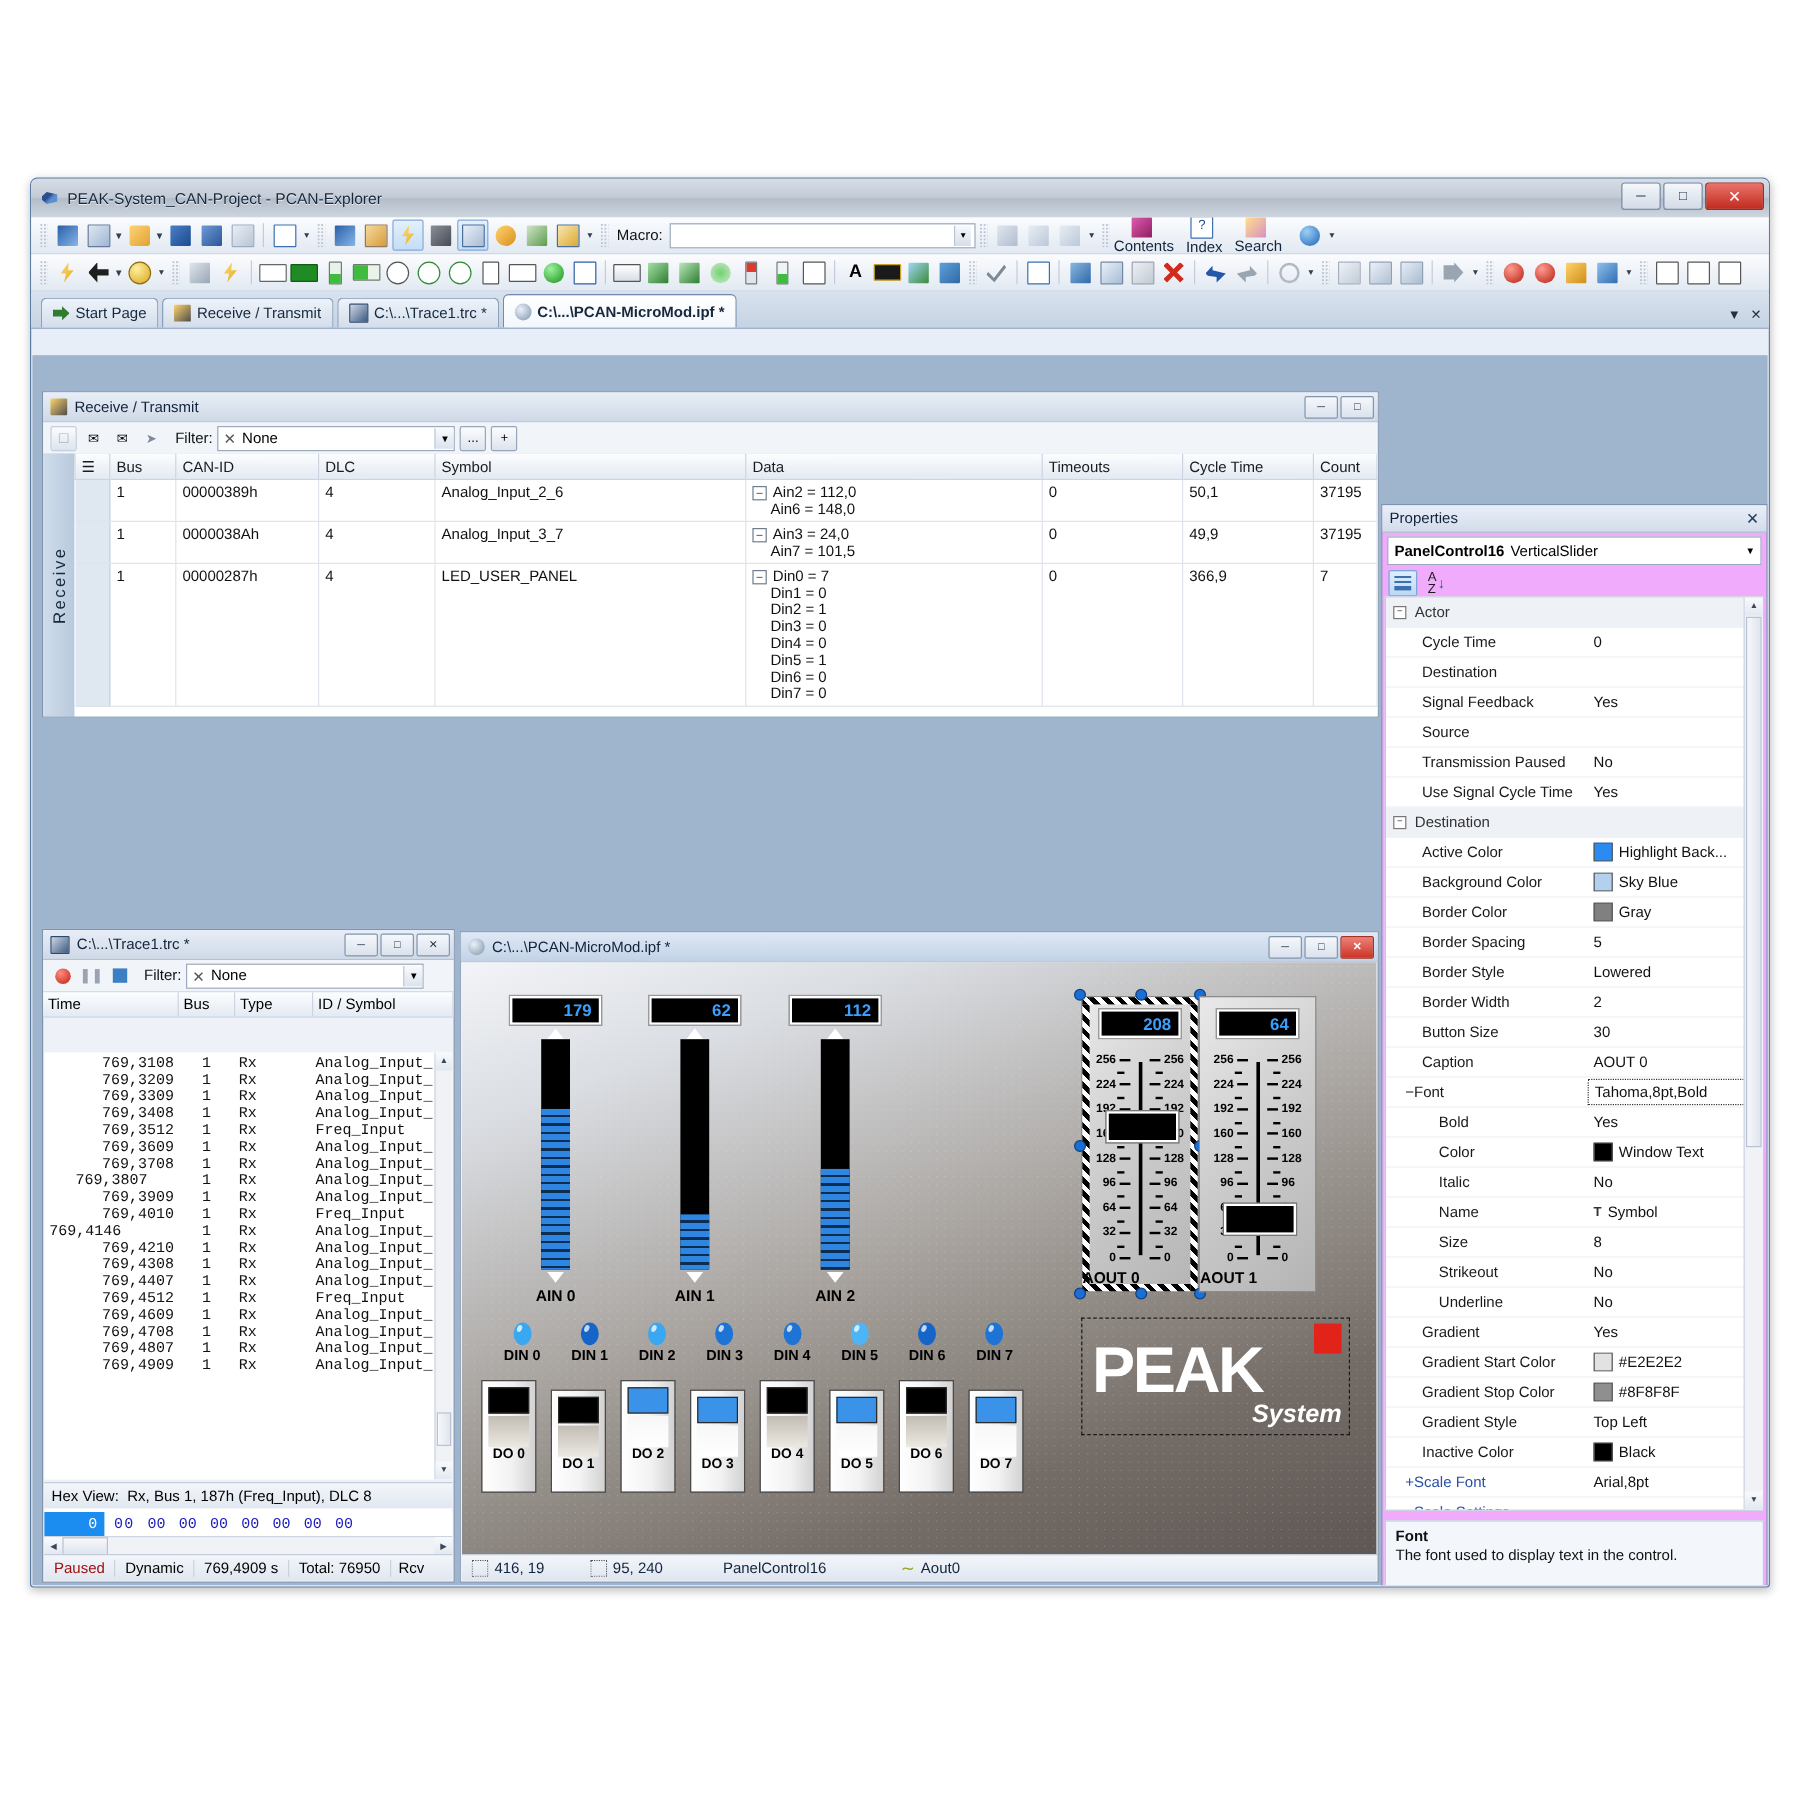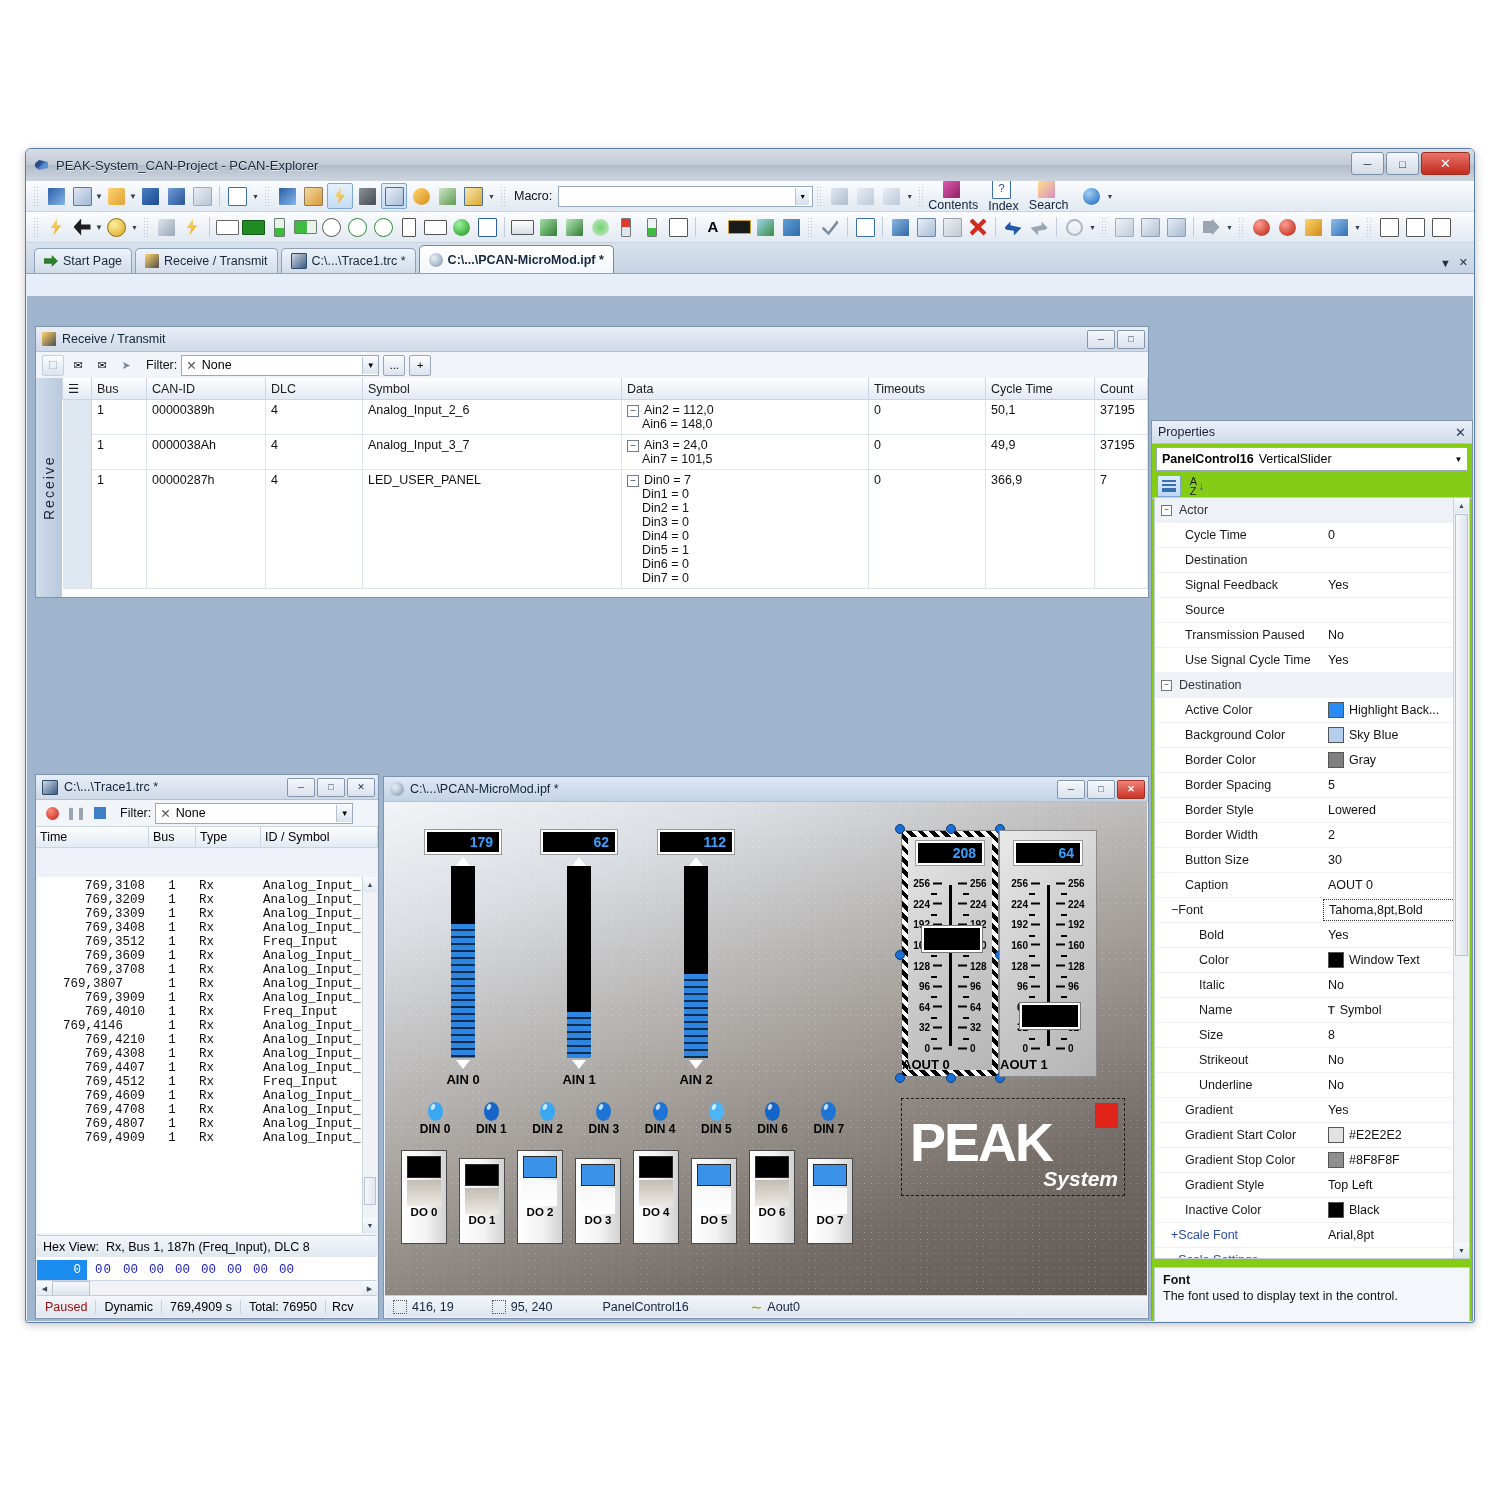--- a/index.html
+++ b/index.html
@@ -132,21 +132,21 @@
              background:rgba(255,255,255,.75);transform:rotate(25deg);}
   .dinlab{font-weight:bold;font-size:12px;color:#000;margin-top:1px;text-align:center;}
 
   .doswitch{position:absolute;width:44px;border:1px solid #4a4a4a;
             background:linear-gradient(to right,#ffffff 0%,#f2f2f2 55%,#d2d2d2 100%);}
   .do-ind{height:20px;margin:5px 5px 0 5px;border:1px solid #2a2a2a;}
   .do-lever{height:26px;margin:2px 5px 0 5px;background:linear-gradient(to bottom,#c2bdb4,#ece9e3);}
   .do-txt{font-weight:bold;font-size:11.5px;color:#000;text-align:center;}
 
   
-  .props{position:absolute;background:#84cc16;border:1px solid #7d93ae;box-sizing:border-box;}
+  .props{position:absolute;background:#f0abfc;border:1px solid #7d93ae;box-sizing:border-box;}
   .props-hdr{height:22px;display:flex;align-items:center;padding:0 6px;font-size:12.5px;color:#12233a;
              background:linear-gradient(to bottom,#e9eff8,#d2dcea);border-bottom:1px solid #b4c1d2;}
   .prop-select{margin:3px 4px;height:22px;border:1px solid #9aa9bb;background:#fff;display:flex;align-items:center;
                padding-left:5px;font-size:12.5px;}
   .prop-tools{height:24px;display:flex;align-items:center;gap:5px;padding:0 5px;border-bottom:1px solid #c6d0dd;}
   .ptbtn{width:22px;height:20px;display:flex;align-items:center;justify-content:center;border-radius:2px;}
   .ptbtn.on{border:1px solid #7ea6d6;background:linear-gradient(to bottom,#dfeefc,#bcd8f5);}
   .prop-list{position:absolute;left:2px;right:2px;overflow:hidden;background:#fff;border:1px solid #c3cdda;}
   .prow{display:flex;height:24px;align-items:center;font-size:12.5px;border-bottom:1px solid #eef1f5;}
   .pcat{background:#eef1f6;color:#333;padding-left:6px;}
@@ -653,21 +653,21 @@
               <div style="width:56px">Rx</div>
               <div style="flex:1">Analog_Input_</div>
             </div>
             <div class="trow">
               <div style="width:104px;text-align:right">769,4010</div>
               <div style="width:38px;text-align:center">1</div>
               <div style="width:56px">Rx</div>
               <div style="flex:1">Freq_Input</div>
             </div>
             <div class="trow">
-              <div style="width:104px;text-align:center">769,4146</div>
+              <div style="width:104px;text-align:left">769,4146</div>
               <div style="width:38px;text-align:center">1</div>
               <div style="width:56px">Rx</div>
               <div style="flex:1">Analog_Input_</div>
             </div>
             <div class="trow">
               <div style="width:104px;text-align:right">769,4210</div>
               <div style="width:38px;text-align:center">1</div>
               <div style="width:56px">Rx</div>
               <div style="flex:1">Analog_Input_</div>
             </div>

